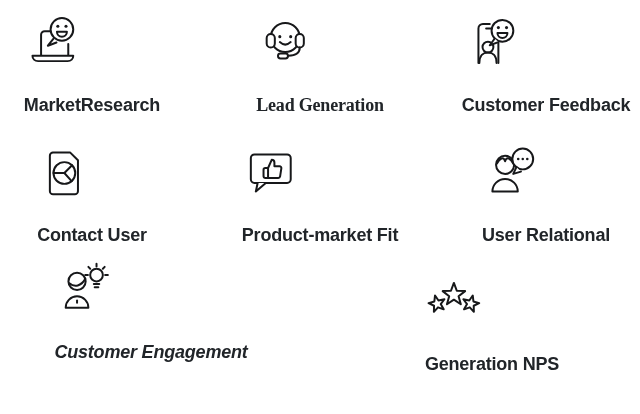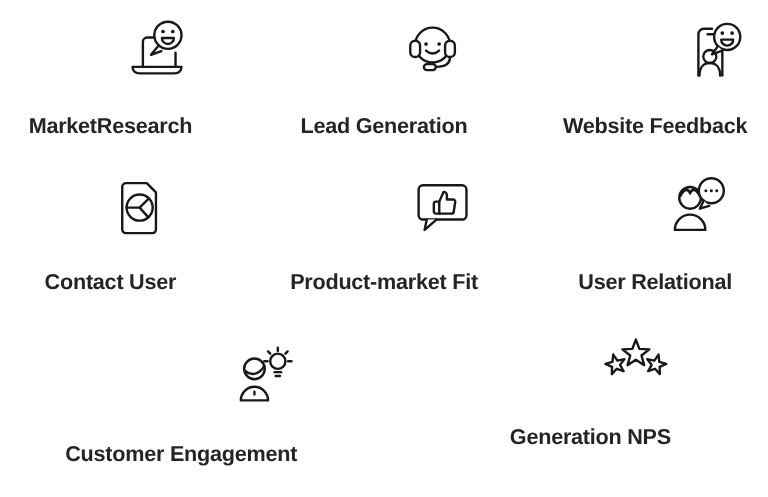--- a/index.html
+++ b/index.html
@@ -2,21 +2,21 @@
 <html><head>
 <meta charset="utf-8">
 <style>
   html,body{margin:0;padding:0;background:#fff;}
   .stage{
     position:relative;width:640px;height:414px;background:#ffffff;
     font-family:"Liberation Sans",sans-serif;overflow:hidden;
   }
   .cell{
     position:absolute;transform:translateX(-50%);
-    display:flex;flex-direction:column;align-items:flex-end;cursor:pointer;
+    display:flex;flex-direction:column;align-items:flex-start;cursor:pointer;
   }
   .icon-box{
     height:62px;display:flex;align-items:center;justify-content:center;
     color:#17181a;
   }
   .icon-box svg{display:block;}
   .label{
     margin-top:20px;font-size:18px;font-weight:600;line-height:22px;
     color:#212529;white-space:nowrap;letter-spacing:-0.2px;text-align:center;
   }
@@ -35,21 +35,21 @@
         <circle cx="42" cy="17" r="12.5" fill="#fff"></circle>
         <path d="M32.5 27.5 L26.5 35 l9.5 -3.5" fill="#fff"></path>
         <circle cx="37.5" cy="13.5" r="1.7" fill="currentColor" stroke="none"></circle>
         <circle cx="46.5" cy="13.5" r="1.7" fill="currentColor" stroke="none"></circle>
         <path d="M36.5 19.5 a5.5 5.5 0 0 0 11 0 z" fill="#fff"></path>
       </svg>
     </span>
     <div class="label">MarketResearch</div>
   </div>
 
-  <div class="cell" style="left:320px;top:12px;">
+  <div class="cell" style="left:320px;top:12px;font-family:Liberation Serif, serif;">
     <span class="icon-box">
       <svg width="58" height="58" viewBox="0 0 64 64" fill="none" stroke="currentColor" stroke-width="2.2" stroke-linecap="round" stroke-linejoin="round">
         <circle cx="32" cy="26" r="16"></circle>
         <rect x="11.5" y="22" width="9" height="15" rx="4.5" fill="#fff"></rect>
         <rect x="43.5" y="22" width="9" height="15" rx="4.5" fill="#fff"></rect>
         <circle cx="26" cy="25" r="1.7" fill="currentColor" stroke="none"></circle>
         <circle cx="38" cy="25" r="1.7" fill="currentColor" stroke="none"></circle>
         <path d="M26 31 q6 5.5 12 0"></path>
         <path d="M48 37 c0 6.5 -5.5 9 -12.5 9 h-1.5"></path>
         <rect x="24" y="43.5" width="11" height="5.5" rx="2.75" fill="#fff"></rect>
@@ -66,21 +66,21 @@
         <path d="M40.5 32 V54"></path>
         <circle cx="29" cy="36.5" r="6"></circle>
         <path d="M19.5 54 c0 -8 4.2 -11.5 9.5 -11.5 s9.5 3.5 9.5 11.5"></path>
         <circle cx="45" cy="18.5" r="12" fill="#fff"></circle>
         <path d="M36.5 27 l-5.5 7.5 9.5 -3.5" fill="#fff"></path>
         <circle cx="40.5" cy="15" r="1.7" fill="currentColor" stroke="none"></circle>
         <circle cx="49.5" cy="15" r="1.7" fill="currentColor" stroke="none"></circle>
         <path d="M39.5 21 a5.5 5.5 0 0 0 11 0 z" fill="#fff"></path>
       </svg>
     </span>
-    <div class="label">Website Feedback</div>
+    <div class="label">Customer Feedback</div>
   </div>
 
   <div class="cell" style="left:92px;top:142px;">
     <span class="icon-box">
       <svg width="58" height="58" viewBox="0 0 64 64" fill="none" stroke="currentColor" stroke-width="2.2" stroke-linecap="round" stroke-linejoin="round">
         <path d="M17 9.5 h19.5 L45 18 v34 a3.5 3.5 0 0 1 -3.5 3.5 h-24 a3.5 3.5 0 0 1 -3.5 -3.5 V13 a3.5 3.5 0 0 1 3.5 -3.5 z"></path>
         <circle cx="30" cy="32" r="12"></circle>
         <path d="M18 32 h12 l8.5 -8.5"></path>
         <path d="M30 32 l8 9"></path>
       </svg>
@@ -111,21 +111,21 @@
         <circle cx="45" cy="16.5" r="11.5" fill="#fff"></circle>
         <path d="M38 25.5 l-3.5 7.5 8.5 -2.5" fill="#fff"></path>
         <circle cx="40" cy="16.5" r="1.4" fill="currentColor" stroke="none"></circle>
         <circle cx="45" cy="16.5" r="1.4" fill="currentColor" stroke="none"></circle>
         <circle cx="50" cy="16.5" r="1.4" fill="currentColor" stroke="none"></circle>
       </svg>
     </span>
     <div class="label">User Relational</div>
   </div>
 
-  <div class="cell" style="left:151px;top:285px;">
+  <div class="cell" style="left:151px;top:259px;font-style:italic;">
     <span class="icon-box">
       <svg width="58" height="58" viewBox="0 0 64 64" fill="none" stroke="currentColor" stroke-width="2.2" stroke-linecap="round" stroke-linejoin="round">
         <circle cx="25" cy="22.5" r="9.5"></circle>
         <path d="M16.5 24.5 c6 5 13 3 17.5 -4.5"></path>
         <path d="M12.5 51.5 a12.5 12.5 0 0 1 25 0 z"></path>
         <path d="M25 43.5 v2.5"></path>
         <circle cx="46.5" cy="15.5" r="7"></circle>
         <path d="M43.5 25.5 h6"></path>
         <path d="M44.5 29 h4"></path>
         <path d="M46.5 3 v3"></path>

